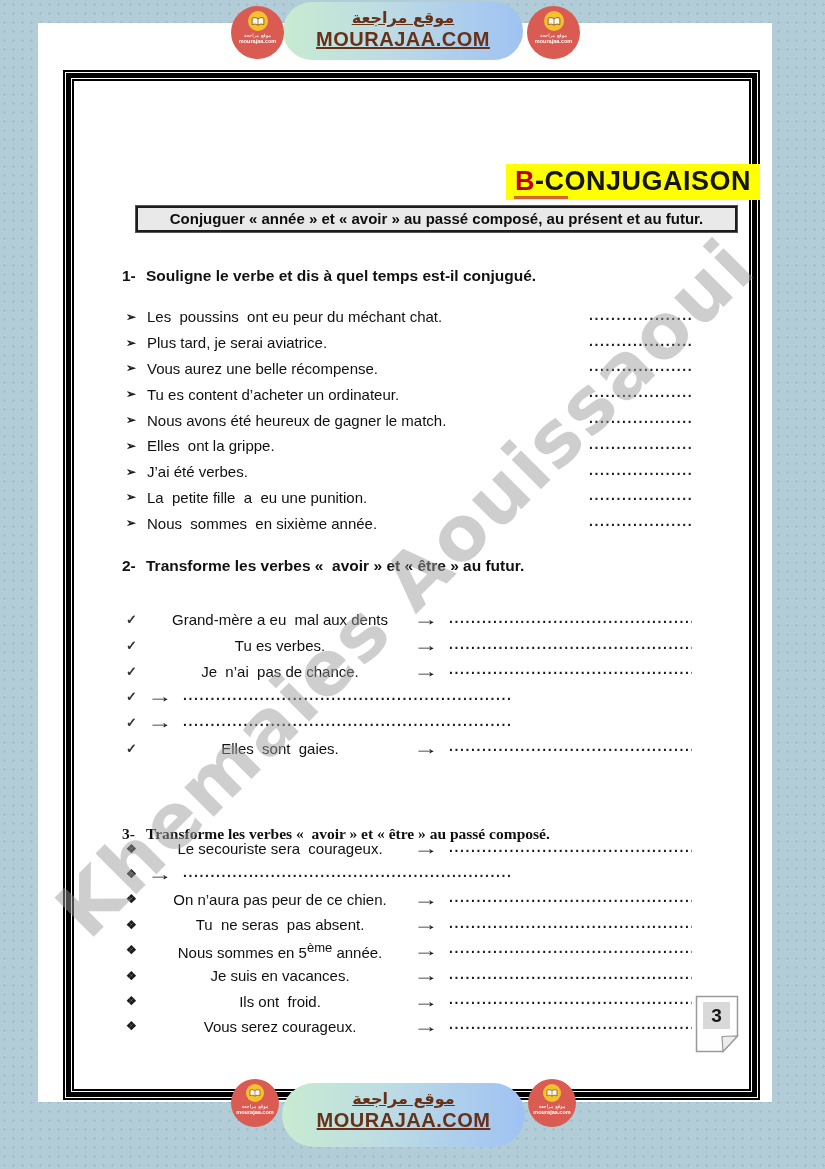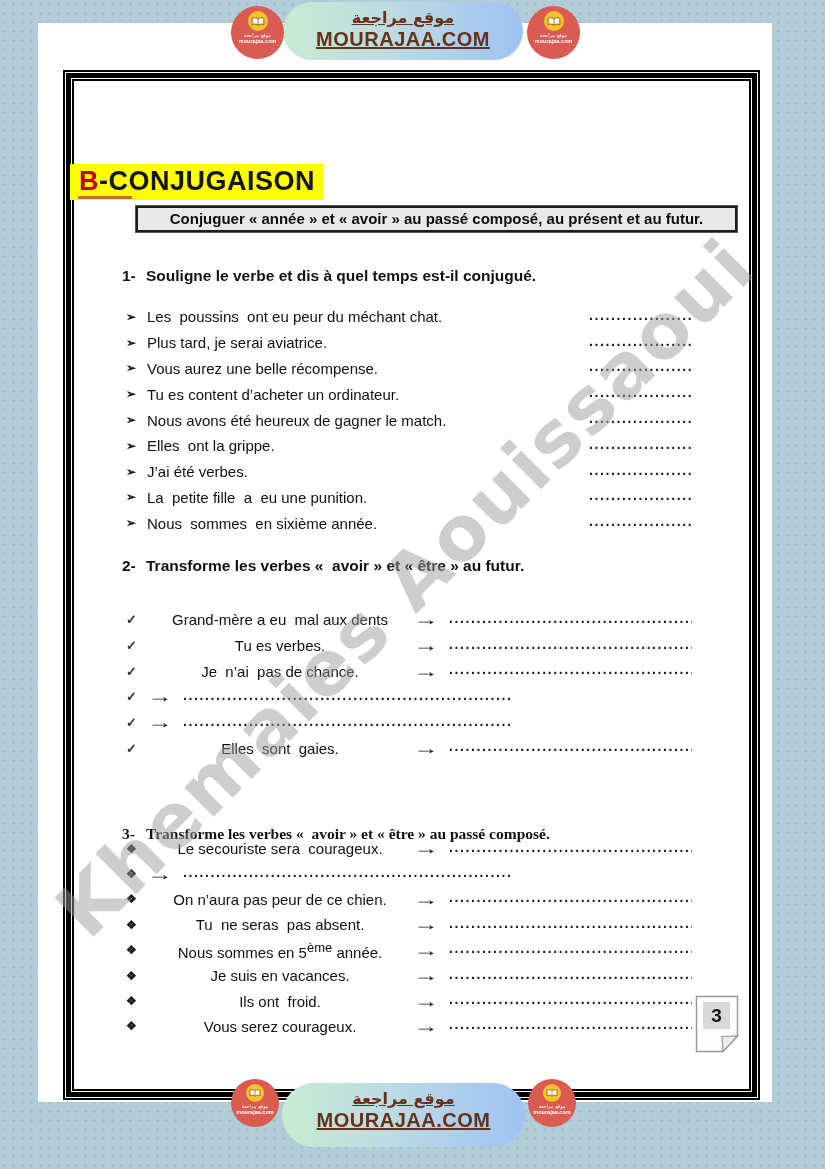--- a/index.html
+++ b/index.html
@@ -9,21 +9,21 @@
     background-image:radial-gradient(#9fbdca 1px, rgba(0,0,0,0) 1.2px);
     background-size:9px 9px;
     font-family:"Liberation Sans",sans-serif;
   }
   
   .sheet{position:absolute;left:38px;top:23px;width:734px;height:1079px;background:#ffffff;}
   .frame{position:absolute;left:25px;top:47px;width:697px;height:1030px;border:2px solid #000;box-sizing:border-box;}
   .frame-mid{position:absolute;top:1px;left:1px;right:1px;bottom:1px;border:5px solid #000;}
   .frame-in{position:absolute;top:1px;left:1px;right:1px;bottom:1px;border:2px solid #000;}
   
-  .title-wrap{position:absolute;top:141px;left:25px;width:697px;text-align:left;z-index:3;margin-left:7px;}
+  .title-wrap{position:absolute;top:141px;left:25px;width:697px;text-align:right;z-index:3;}
   .title-hl{display:inline-block;position:relative;background:#ffff00;font-weight:bold;font-size:27px;letter-spacing:.5px;padding:2px 9px 3px 9px;color:#151515;}
   .title-b{color:#c00000;}
   .red-art{position:absolute;left:8px;bottom:1px;width:54px;height:3px;background:#cf4a39;opacity:.85;}
   
   .subtitle{position:absolute;left:98px;top:183px;width:601px;height:26px;box-sizing:border-box;
     background:#e9e9e9;border:2px solid #1c1c1c;outline:1px solid #555;
     text-align:center;font-weight:bold;font-size:15px;line-height:22px;color:#0e0e0e;white-space:pre;z-index:3;}
   
   .ex-head{position:absolute;left:84px;font-weight:bold;font-size:15.5px;color:#111;white-space:pre;z-index:3;}
   .ex-head .num{display:inline-block;width:24px;}

